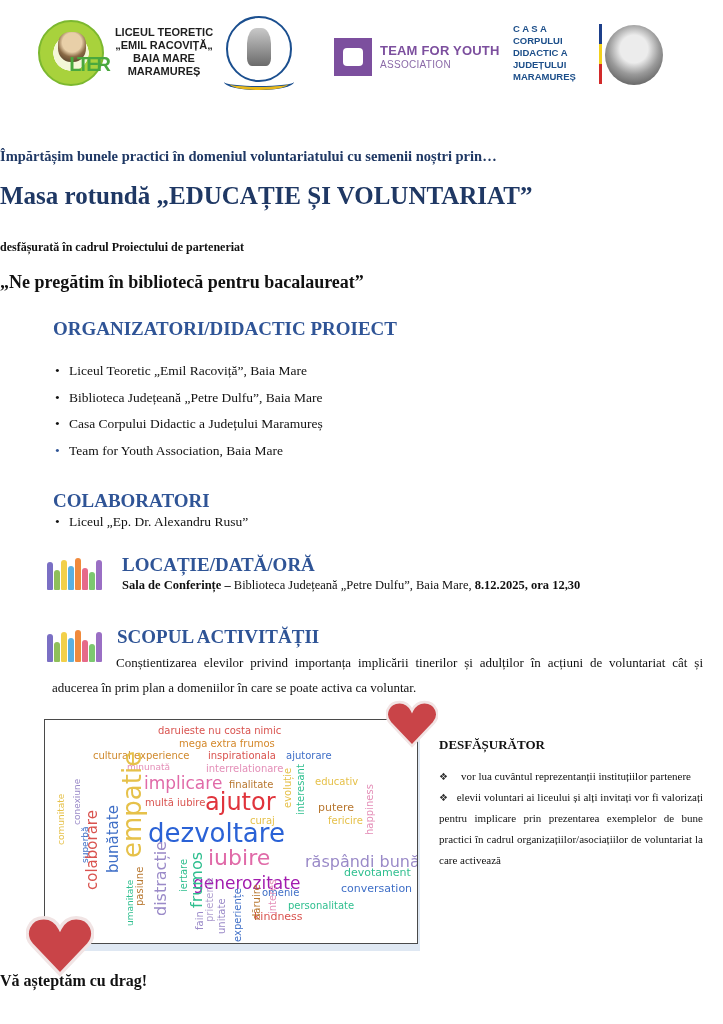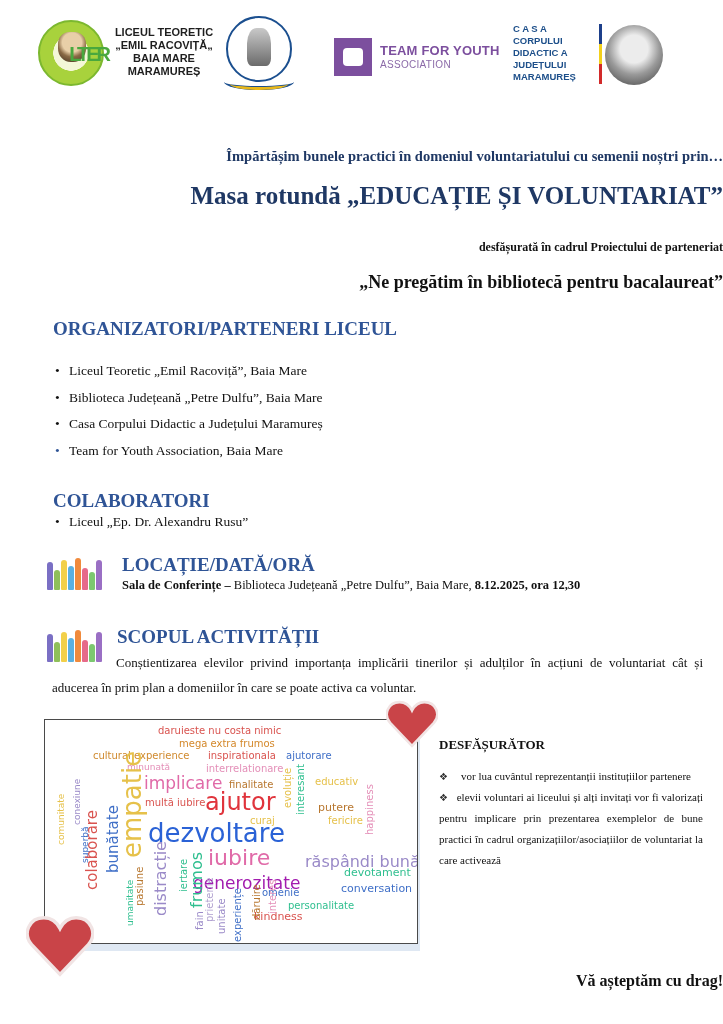--- a/index.html
+++ b/index.html
@@ -5,21 +5,21 @@
   * { box-sizing: border-box; margin: 0; padding: 0; }
   html, body { width: 723px; height: 1024px; background: #ffffff; overflow: hidden; }
   body { position: relative; font-family: "Liberation Serif", serif; color: #111; }
   .abs { position: absolute; }
 
   
   .logo-lter { left: 38px; top: 20px; width: 66px; height: 66px; border-radius: 50%;
     background: radial-gradient(circle at 50% 50%, #f4f7d8 0 40%, #a8d23c 41% 100%); border: 2px solid #7cb82f; }
   .logo-lter .face { position: absolute; left: 18px; top: 10px; width: 28px; height: 30px; border-radius: 40% 40% 45% 45%;
     background: radial-gradient(circle at 50% 35%, #e8cfa8 0 40%, #8a6a45 60%, #3d2c1d 100%); }
-  .logo-lter .ter { position: absolute; right: -6px; bottom: 18px; font: bold 20px "Liberation Sans", sans-serif; color: #49a83e; letter-spacing: -3px; }
+  .logo-lter .ter { position: absolute; right: -6px; bottom: 8px; font: bold 20px "Liberation Sans", sans-serif; color: #49a83e; letter-spacing: -3px; }
   .lter-text { left: 110px; top: 26px; width: 108px; text-align: center; font: bold 11px/13px "Liberation Sans", sans-serif; color: #1e1e1e; }
 
   .logo-bib { left: 222px; top: 16px; width: 74px; height: 80px; }
   .logo-bib .ring { position: absolute; left: 4px; top: 0; width: 66px; height: 66px; border-radius: 50%; border: 2px solid #1b4f8f; background: #fff; }
   .logo-bib .bust { position: absolute; left: 25px; top: 12px; width: 24px; height: 38px; border-radius: 40% 40% 20% 20%;
     background: linear-gradient(#c9c9c9, #6b6b6b); }
   .logo-bib .book { position: absolute; left: 2px; top: 58px; width: 70px; height: 16px; border-bottom: 4px solid #1b4f8f; border-radius: 0 0 50% 50%; }
   .logo-bib .book2 { position: absolute; left: 8px; top: 62px; width: 58px; height: 12px; border-bottom: 3px solid #e9b81a; border-radius: 0 0 50% 50%; }
 
   .logo-tfy { left: 334px; top: 38px; width: 38px; height: 38px; background: #7c4f9e; }
@@ -27,21 +27,21 @@
   .tfy-title { left: 380px; top: 43px; font: bold 13px "Liberation Sans", sans-serif; color: #7c4f9e; letter-spacing: 0.2px; }
   .tfy-sub { left: 380px; top: 59px; font: 10px "Liberation Sans", sans-serif; color: #8b6aa8; letter-spacing: 0.3px; }
 
   .ccd-text { left: 513px; top: 23px; font: bold 9.5px/12px "Liberation Sans", sans-serif; color: #1d4f8a; }
   .ccd-flag { left: 599px; top: 24px; width: 3px; height: 60px;
     background: linear-gradient(#1d3f8a 0 33%, #f3d01b 33% 66%, #d22a2a 66% 100%); }
   .ccd-photo { left: 605px; top: 25px; width: 58px; height: 60px; border-radius: 50%;
     background: radial-gradient(circle at 50% 40%, #ececec 0 30%, #9a9a9a 55%, #3a3a3a 100%); }
 
   
-  .center { left: 0; width: 723px; text-align: right; padding-left: 12px; }
+  .center { left: 0; width: 723px; text-align: left; }
   .intro { top: 148px; font: bold 14.5px "Liberation Serif", serif; color: #1f3864; }
   .title { top: 182px; font: bold 25px "Liberation Serif", serif; color: #1f3864; }
   .subtitle { top: 240px; font: bold 12px "Liberation Serif", serif; color: #111; }
   .project { top: 272px; font: bold 18px "Liberation Serif", serif; color: #111; }
 
   .sec-head { font: bold 19px "Liberation Serif", serif; color: #2f5496; }
   .org-head { left: 53px; top: 318px; }
   .col-head { left: 53px; top: 490px; }
 
   ul.blist { list-style: none; }
@@ -120,21 +120,21 @@
   <div>MARAMUREȘ</div>
 </div>
 <div class="abs ccd-flag"></div>
 <div class="abs ccd-photo"></div>
 
 <div class="abs center intro">Împărtășim bunele practici în domeniul voluntariatului cu semenii noștri prin…</div>
 <div class="abs center title">Masa rotundă „EDUCAȚIE ȘI VOLUNTARIAT”</div>
 <div class="abs center subtitle">desfășurată în cadrul Proiectului de parteneriat</div>
 <div class="abs center project">„Ne pregătim în bibliotecă pentru bacalaureat”</div>
 
-<div class="abs sec-head org-head">ORGANIZATORI/PARTENERI LICEUL</div>
+<div class="abs sec-head org-head">ORGANIZATORI/DIDACTIC PROIECT</div>
 <ul class="abs blist org-list">
   <li>Liceul Teoretic „Emil Racoviță”, Baia Mare</li>
   <li>Biblioteca Județeană „Petre Dulfu”, Baia Mare</li>
   <li>Casa Corpului Didactic a Județului Maramureș</li>
   <li class="blue">Team for Youth Association, Baia Mare</li>
 </ul>
 
 <div class="abs sec-head col-head">COLABORATORI</div>
 <ul class="abs blist col-list">
   <li>Liceul „Ep. Dr. Alexandru Rusu”</li>

